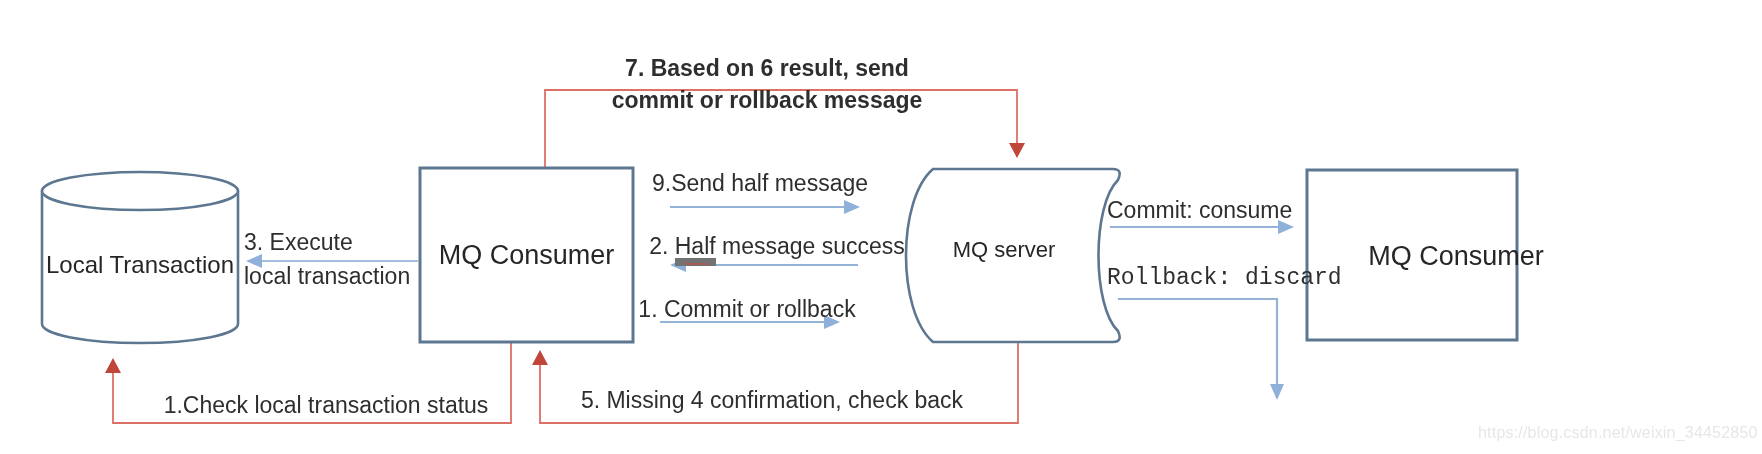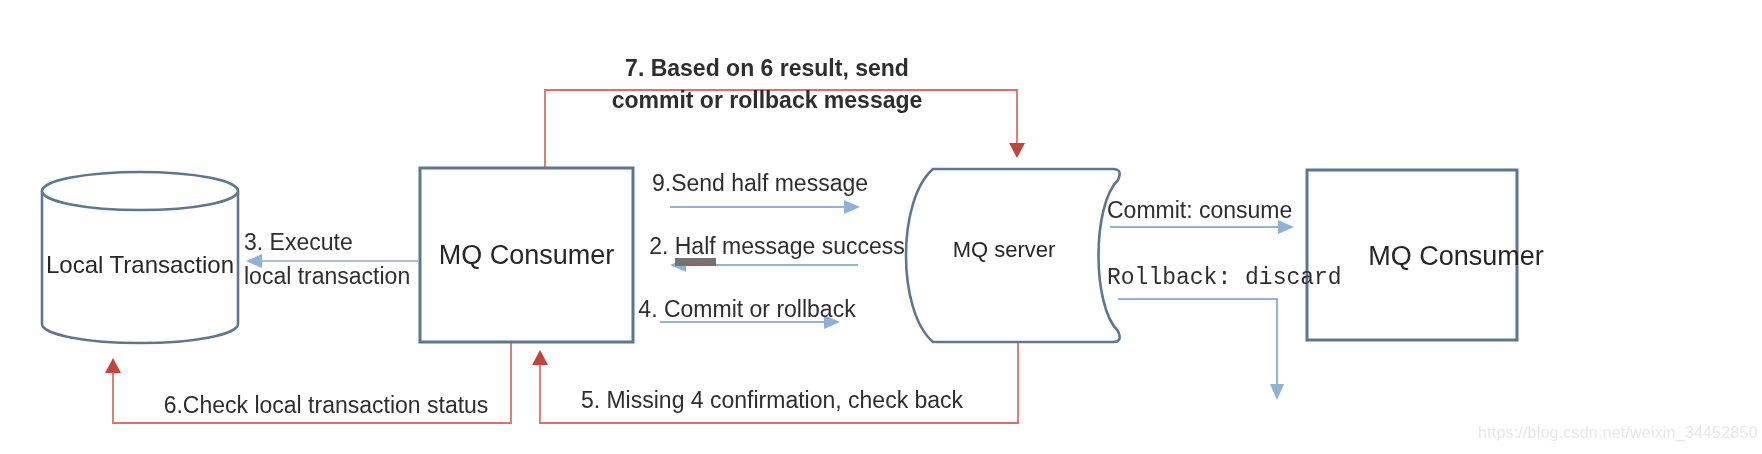--- a/index.html
+++ b/index.html
@@ -105,28 +105,28 @@
   <div class="node-lbl" style="left:906px;top:237px;width:196px;font-size:22px;">MQ server</div>
   <div class="node-lbl" style="left:1307px;top:241px;width:210px;font-size:27px;margin-left:44px;">MQ Consumer</div>
 
   <div class="lbl center" style="left:645px;top:170px;width:230px;">9.Send half message</div>
 
   <div class="lbl center" style="left:645px;top:233px;width:264px;"><span>2. </span><span class="wavy">Half</span><span> message success</span></div>
 
   <div class="lbl" style="left:244px;top:229px;">3. Execute</div>
   <div class="lbl" style="left:244px;top:263px;">local transaction</div>
 
-  <div class="lbl center" style="left:635px;top:296px;width:224px;">4. Commit or rollback</div>
+  <div class="lbl center" style="left:635px;top:296px;width:224px;">1. Commit or rollback</div>
 
   <div class="lbl center two-line" style="left:607px;top:52px;width:320px;">
     <div>7. Based on 6 result, send</div>
     <div>commit or rollback message</div>
   </div>
 
-  <div class="lbl center" style="left:136px;top:392px;width:380px;">6.Check local transaction status</div>
+  <div class="lbl center" style="left:136px;top:392px;width:380px;">1.Check local transaction status</div>
 
   <div class="lbl center" style="left:562px;top:387px;width:420px;">5. Missing 4 confirmation, check back</div>
 
   <div class="lbl" style="left:1107px;top:197px;">Commit: consume</div>
   <div class="lbl" style="left:1107px;top:265px;font-family:Liberation Mono, monospace;">Rollback: discard</div>
 
   <div class="watermark">https://blog.csdn.net/weixin_34452850</div>
 </div>
 
 </body></html>

